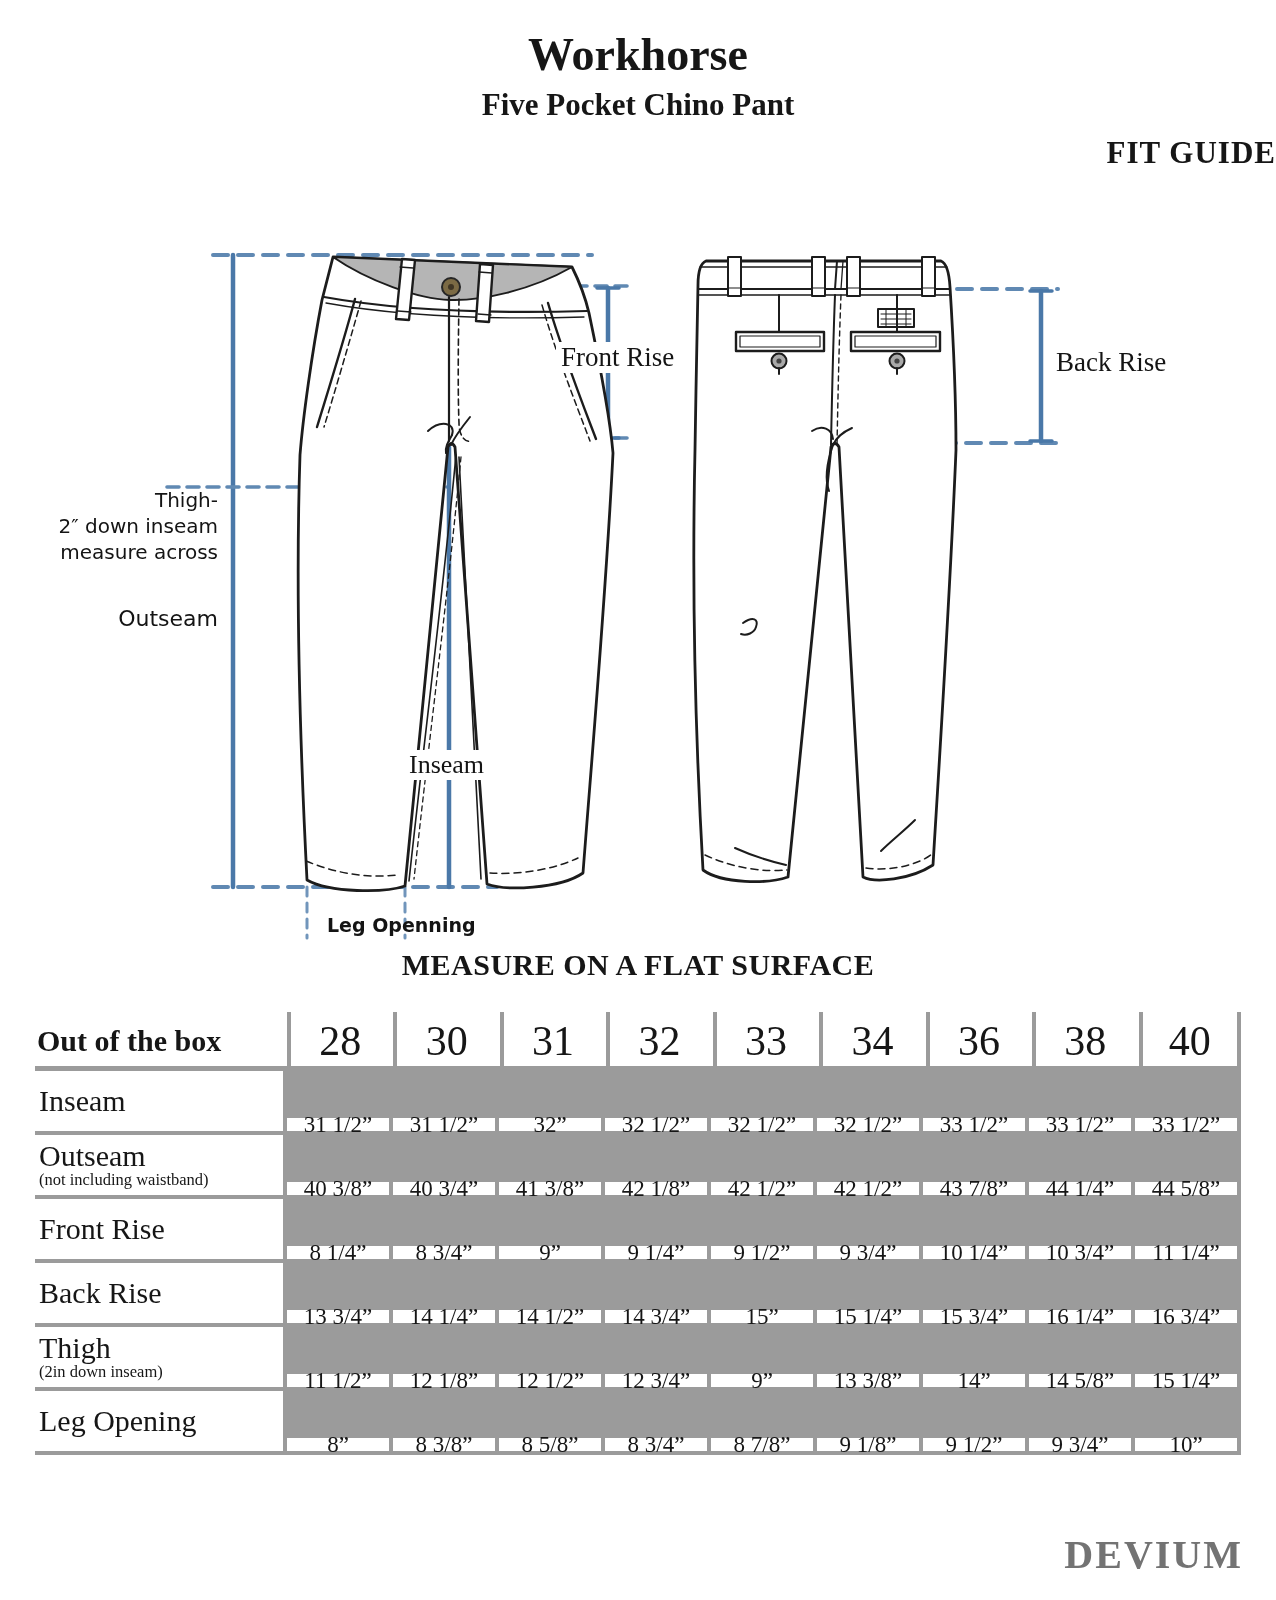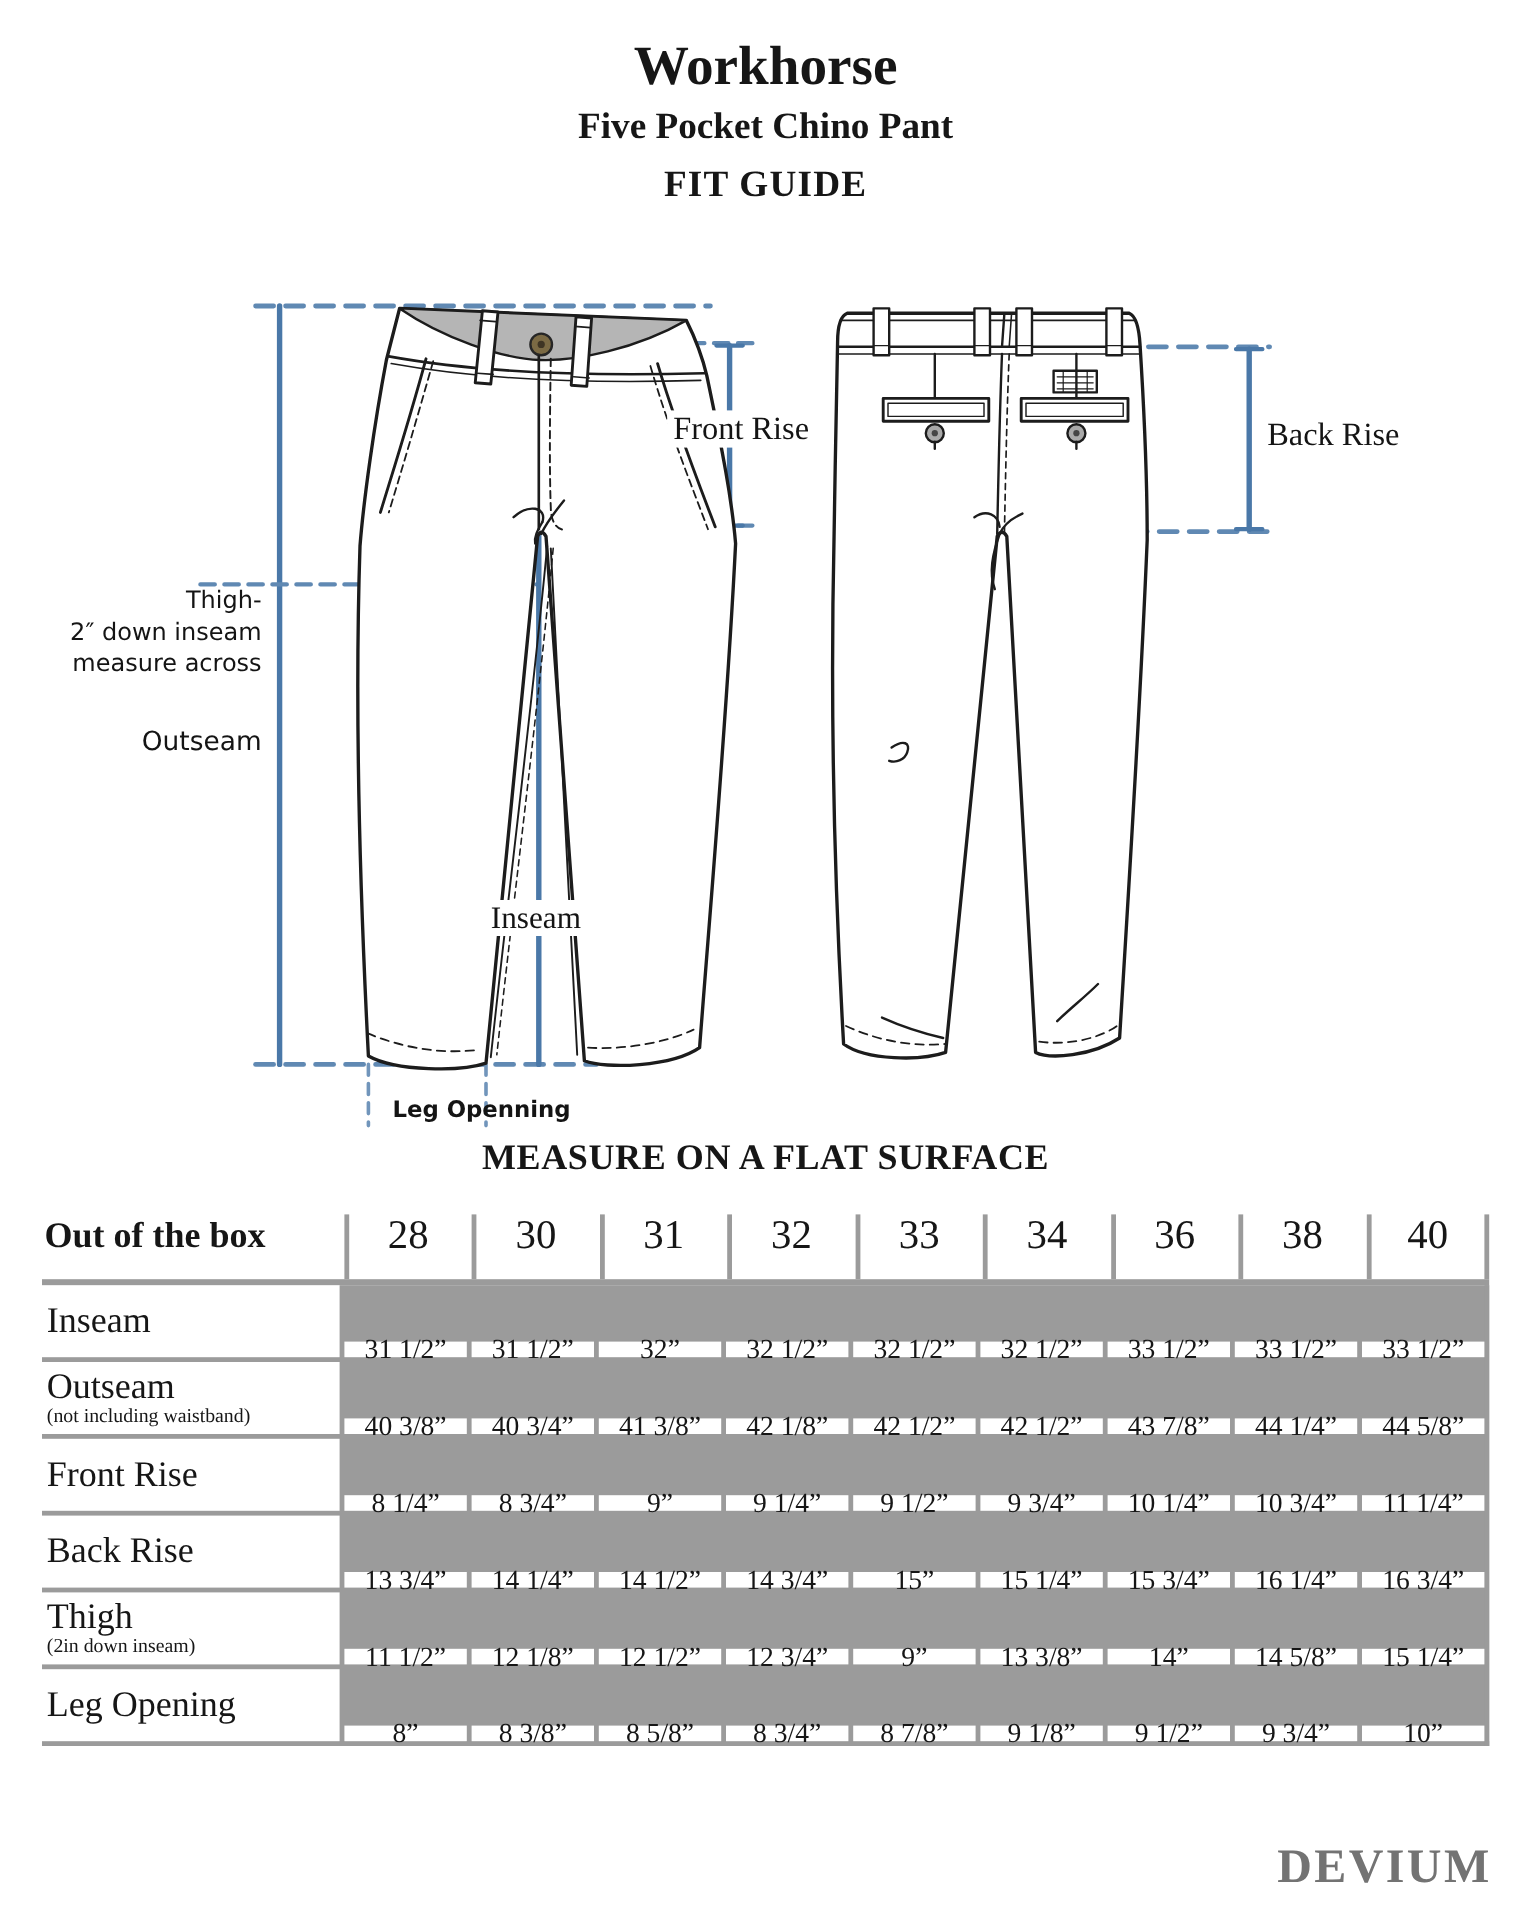--- a/index.html
+++ b/index.html
@@ -3,21 +3,21 @@
 <meta charset="utf-8">
 <style>
   html,body{margin:0;padding:0;background:#fff;}
   .page{position:relative;width:1276px;height:1600px;background:#ffffff;overflow:hidden;
         font-family:"Liberation Serif",serif;color:#161616;}
 
   
   .title-block{position:absolute;top:30px;left:0;width:100%;text-align:center;}
   .title-main{font-size:46px;font-weight:bold;line-height:1.1;}
   .title-sub{font-size:31px;font-weight:bold;margin-top:6px;}
-  .title-guide{font-size:31px;font-weight:bold;margin-top:12px;letter-spacing:1px;}
+  .title-guide{font-size:31px;font-weight:bold;margin-top:12px;letter-spacing:1px;text-align:right;}
 
   
   .diagram{position:absolute;left:0;top:225px;width:1276px;height:730px;}
   .diagram svg{position:absolute;left:0;top:0;}
   .dlabel{position:absolute;white-space:nowrap;color:#141414;}
   .lbl-serif{font-family:"Liberation Serif",serif;font-size:27px;}
   .lbl-sans{font-family:"DejaVu Sans",sans-serif;}
   .front-rise-label{left:556px;top:117px;background:#fff;padding:0 5px;}
   .back-rise-label{left:1056px;top:122px;}
   .thigh-label{left:48px;top:262px;width:170px;text-align:right;font-size:20px;line-height:26px;white-space:normal;}
@@ -27,23 +27,23 @@
 
   
   .measure-note{position:absolute;top:948px;left:0;width:100%;text-align:center;
     font-size:30px;font-weight:bold;letter-spacing:0.5px;}
 
   
   .size-table{position:absolute;left:35px;top:1012px;width:1206px;box-sizing:border-box;}
   .size-table *{box-sizing:border-box;}
   .thead{display:grid;grid-template-columns:248px repeat(9,1fr);gap:4px;
          border-bottom:5px solid #9b9b9b;}
-  .corner{align-self:end;font-weight:bold;font-size:30px;line-height:1.14;padding:0 0 19px 2px;}
+  .corner{align-self:end;font-weight:bold;font-size:30px;line-height:1.14;padding:0 0 8px 2px;}
   .size-h{align-self:end;height:54px;display:flex;align-items:flex-end;justify-content:center;
-          border-left:4px solid #9b9b9b;font-size:34px;padding-bottom:17px;}
+          border-left:4px solid #9b9b9b;font-size:42px;padding-bottom:1px;}
   .size-h.last{border-right:4px solid #9b9b9b;}
   .tbody{display:grid;grid-template-columns:248px repeat(9,1fr);gap:4px;grid-auto-rows:60px;
          background:#9b9b9b;border-right:4px solid #9b9b9b;border-bottom:4px solid #9b9b9b;}
   .rlabel{background:#fff;display:flex;flex-direction:column;justify-content:center;padding-left:4px;}
   .rmain{font-size:30px;line-height:1.0;}
   .rsub{font-size:16.5px;line-height:1.05;}
   .rsub:empty{display:none;}
   .vcell{background:#fff;display:flex;align-items:center;justify-content:center;font-size:23px;margin-top:47px;}
 
   

